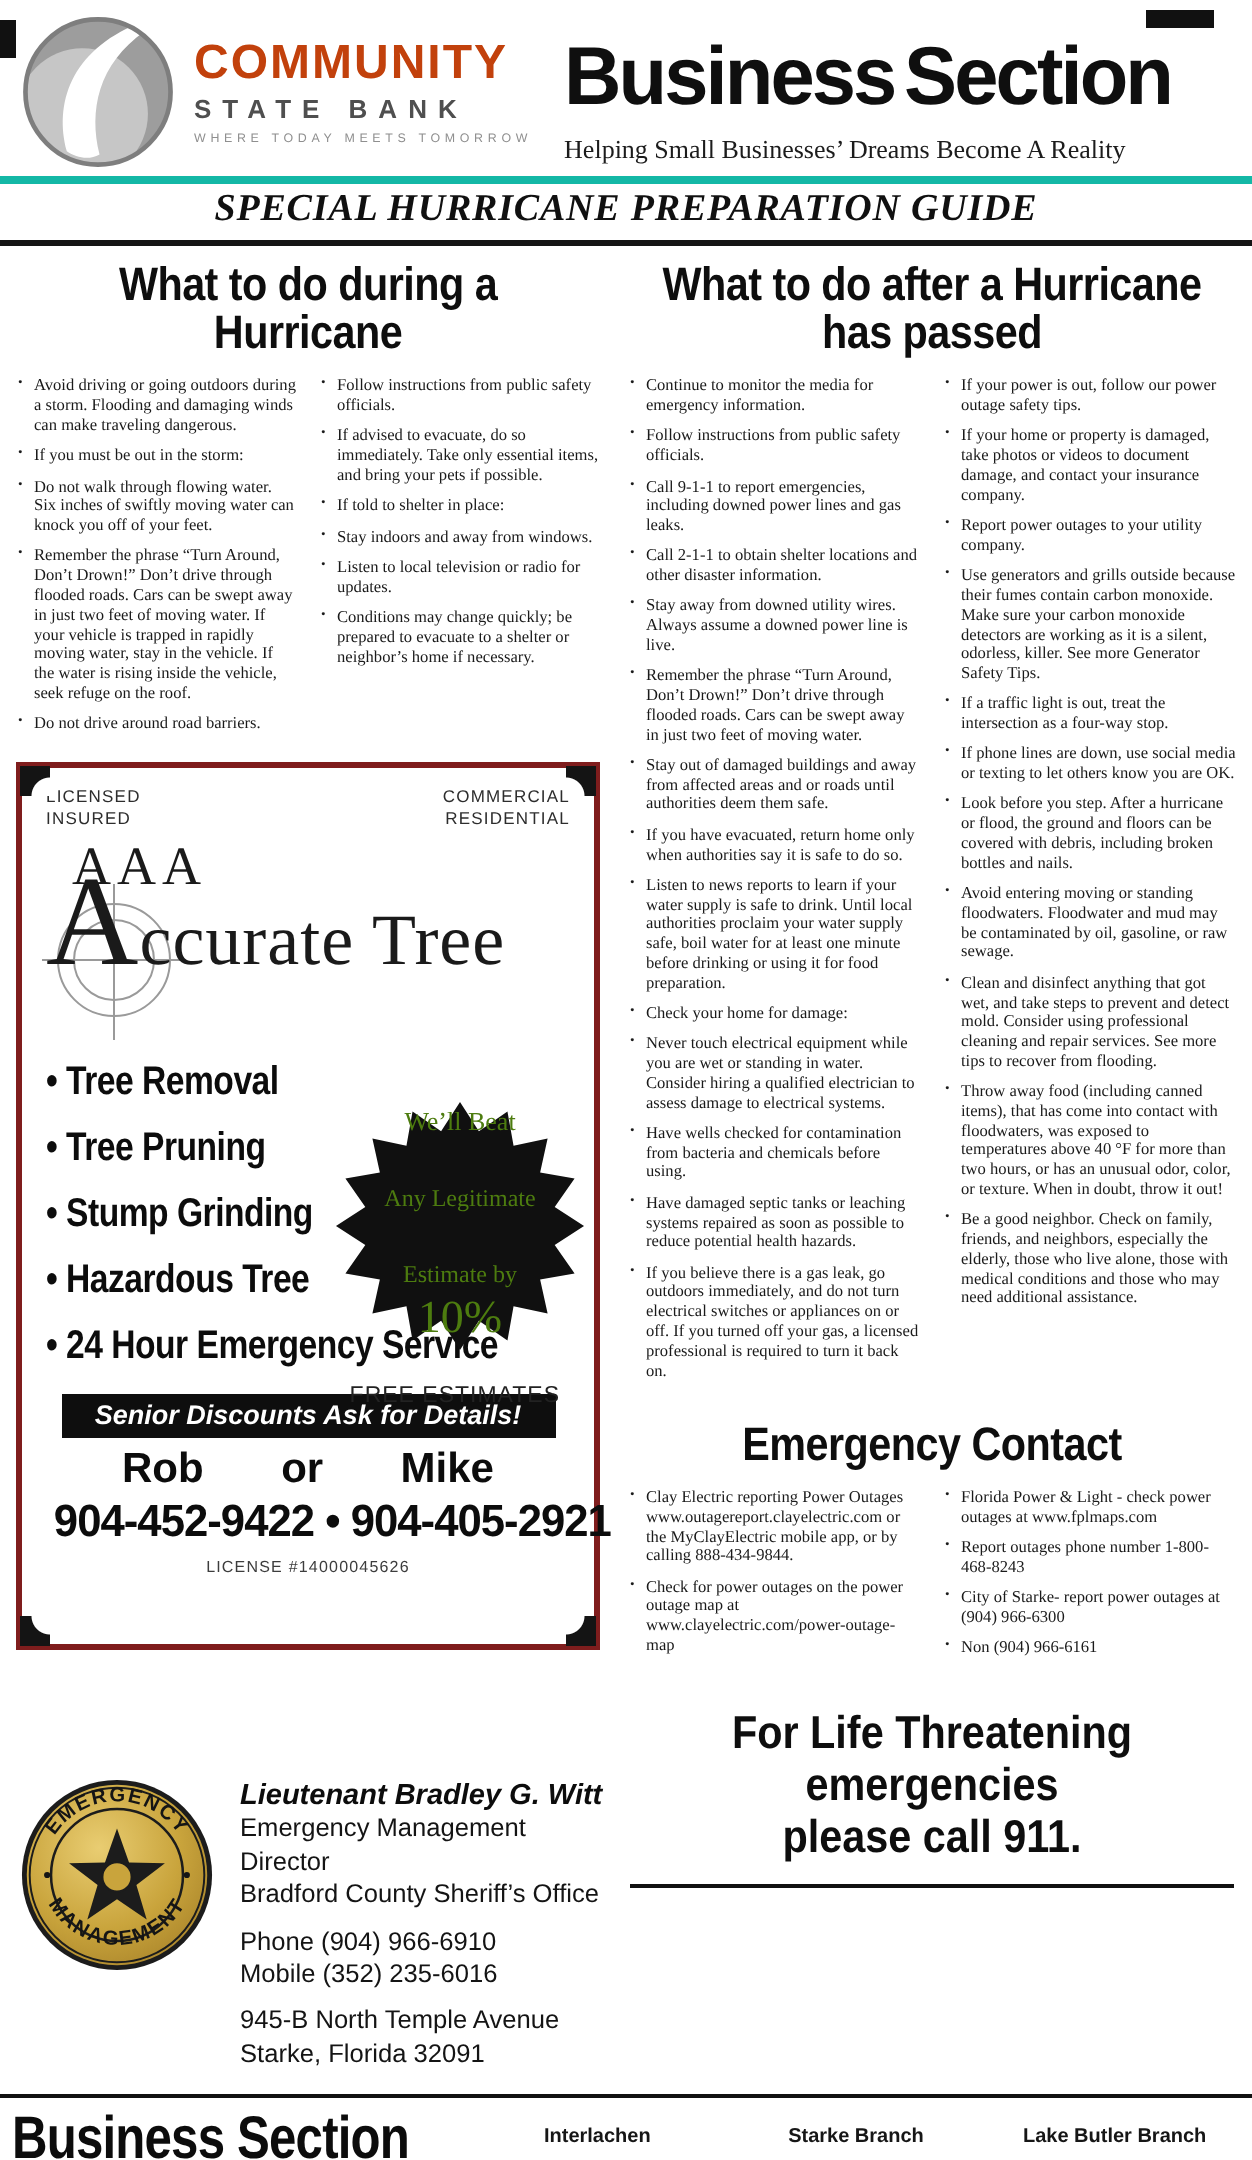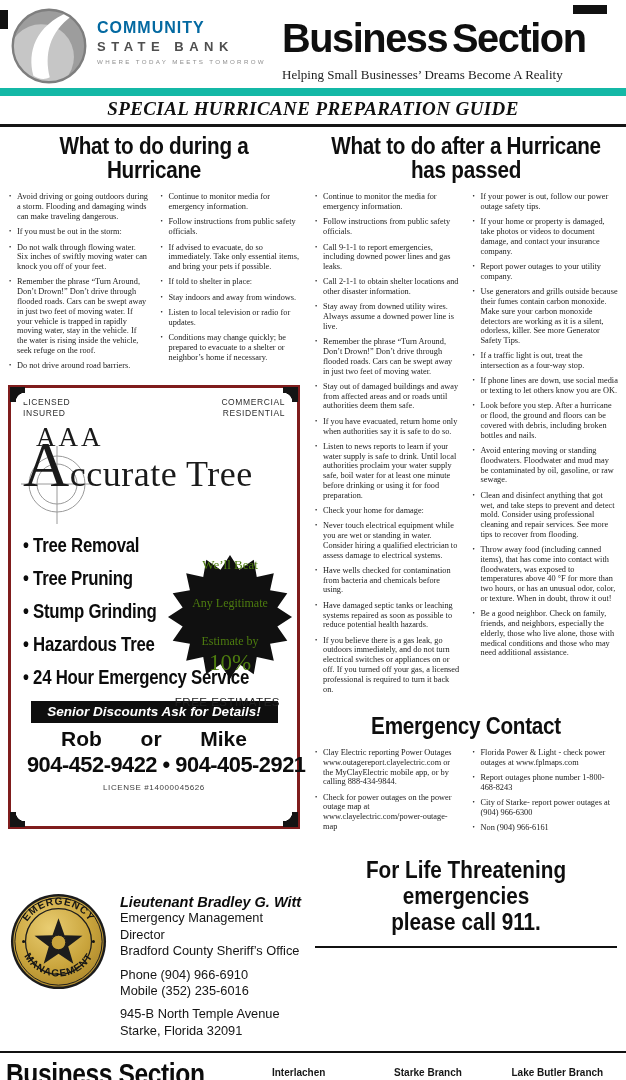--- a/index.html
+++ b/index.html
@@ -7,31 +7,31 @@
   body { width:626px; height:1080px; margin:0 auto; position:relative; overflow:hidden;
          background:#ffffff; color:#1a1a1a; font-family:"Liberation Sans",sans-serif; }
 
   .scan-mark1 { position:absolute; left:0; top:10px; width:8px; height:19px; background:#111; }
   .scan-mark2 { position:absolute; right:19px; top:5px; width:34px; height:9px; background:#111; }
 
   
   .header { display:flex; padding:7px 8px 3px 10px; height:88px; }
   .logo-svg { width:78px; height:78px; flex:none; }
   .bank-block { margin-left:9px; padding-top:13px; flex:none; }
-  .bank-name  { font-size:16px; font-weight:bold; color:#0369a1; letter-spacing:1px; line-height:1; }
+  .bank-name  { font-size:24px; font-weight:bold; color:#c2410c; letter-spacing:1px; line-height:1; }
   .bank-name2 { font-size:13px; font-weight:bold; color:#4f4f4f; letter-spacing:5.5px; margin-top:3px; }
   .bank-tagline { font-size:6.2px; letter-spacing:2.35px; color:#8f8f8f; margin-top:4px; }
   .title-block { margin-left:16px; padding-top:8px; }
   .main-title { font-size:41px; color:#0f0f0f; letter-spacing:-1.5px; font-weight:600;
                 transform:scaleX(0.97); transform-origin:left; white-space:nowrap; }
   .main-title .t2 { margin-left:5px; }
   .main-subtitle { font-family:"Liberation Serif",serif; font-size:13px; margin-top:5px; color:#1c1c1c; }
 
   
-  .banner { border-top:8px solid #14b8a6; border-bottom:3px solid #151515; text-align:center;
+  .banner { border-top:4px solid #14b8a6; border-bottom:3px solid #151515; text-align:center;
             padding:2px 0 4px; font-family:"Liberation Serif",serif; font-style:italic;
             font-weight:bold; font-size:19px; letter-spacing:0.4px; color:#101010; }
 
   
   .main { display:flex; padding:0 6px; align-items:flex-start; }
   .col-left  { width:296px; flex:none; }
   .col-right { flex:1; padding-left:10px; }
 
   .section-title { font-weight:bold; font-size:23.5px; text-align:center; letter-spacing:-0.3px;
                    transform:scaleX(0.88); transform-origin:center; line-height:1.03;
@@ -156,21 +156,20 @@
     <div class="section-title">What to do during a Hurricane</div>
     <div class="bullets-wrap">
       <ul class="bullets">
           <li>Avoid driving or going outdoors during a storm.  Flooding and damaging winds can make traveling dangerous.</li>
           <li>If you must be out in the storm:</li>
           <li>Do not walk through flowing water. Six inches of swiftly moving water can knock you off of your feet.</li>
           <li>Remember the phrase “Turn Around, Don’t Drown!” Don’t drive through flooded roads. Cars can be swept away in just two feet of moving water. If your vehicle is trapped in rapidly moving water, stay in the vehicle. If the water is rising inside the vehicle, seek refuge on the roof.</li>
           <li>Do not drive around road barriers.</li>
         </ul>
       <ul class="bullets">
-          <li>Continue to monitor media for emergency information.</li>
           <li>Follow instructions from public safety officials.</li>
           <li>If advised to evacuate, do so immediately. Take only essential items, and bring your pets if possible.</li>
           <li>If told to shelter in place:</li>
           <li>Stay indoors and away from windows.</li>
           <li>Listen to local television or radio for updates.</li>
           <li>Conditions may change quickly; be prepared to evacuate to a shelter or neighbor’s home if necessary.</li>
         </ul>
     </div>
 
     <div class="ad">

